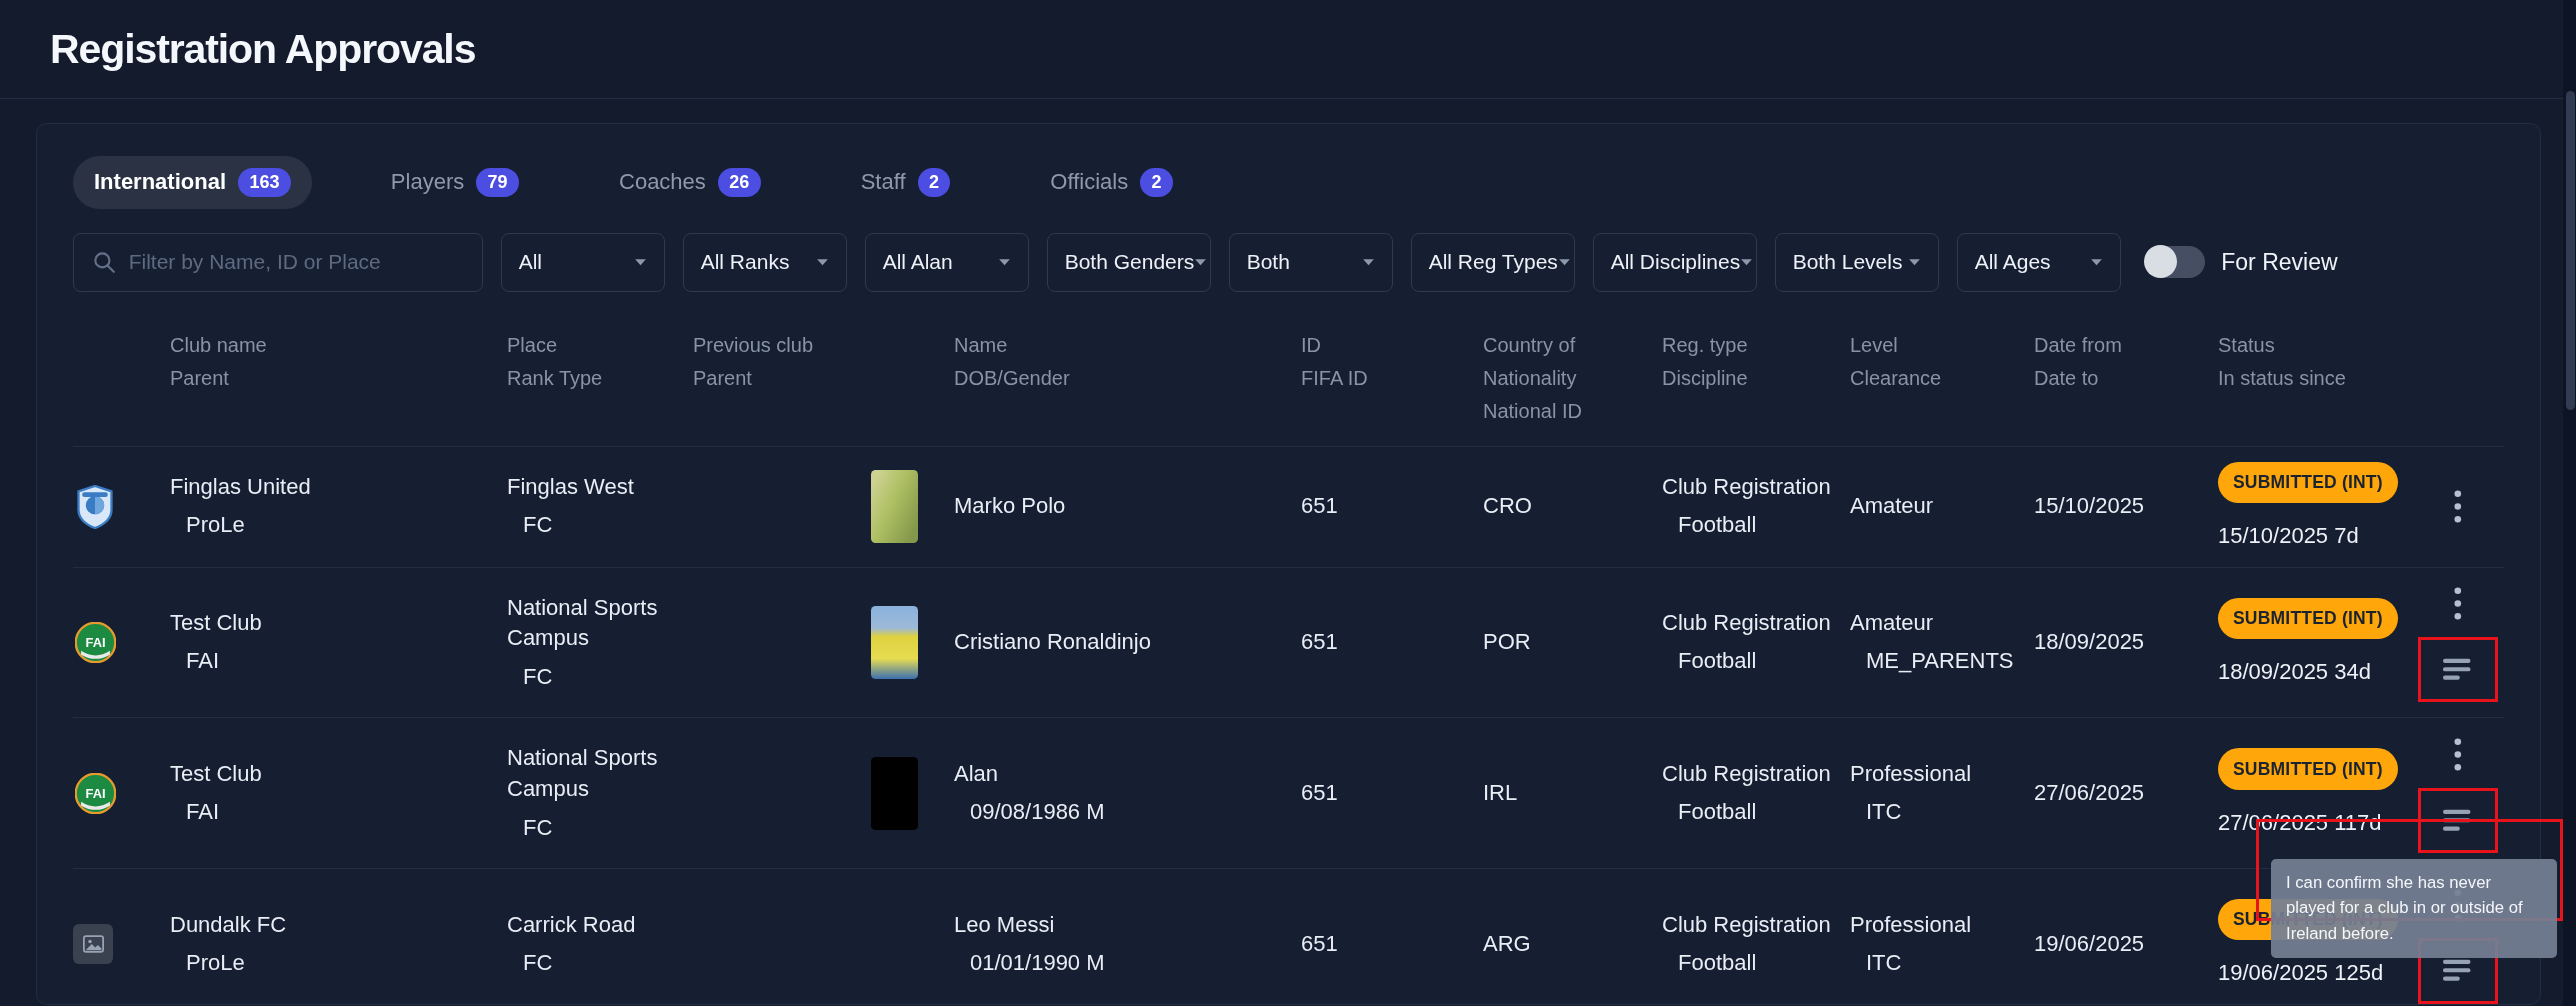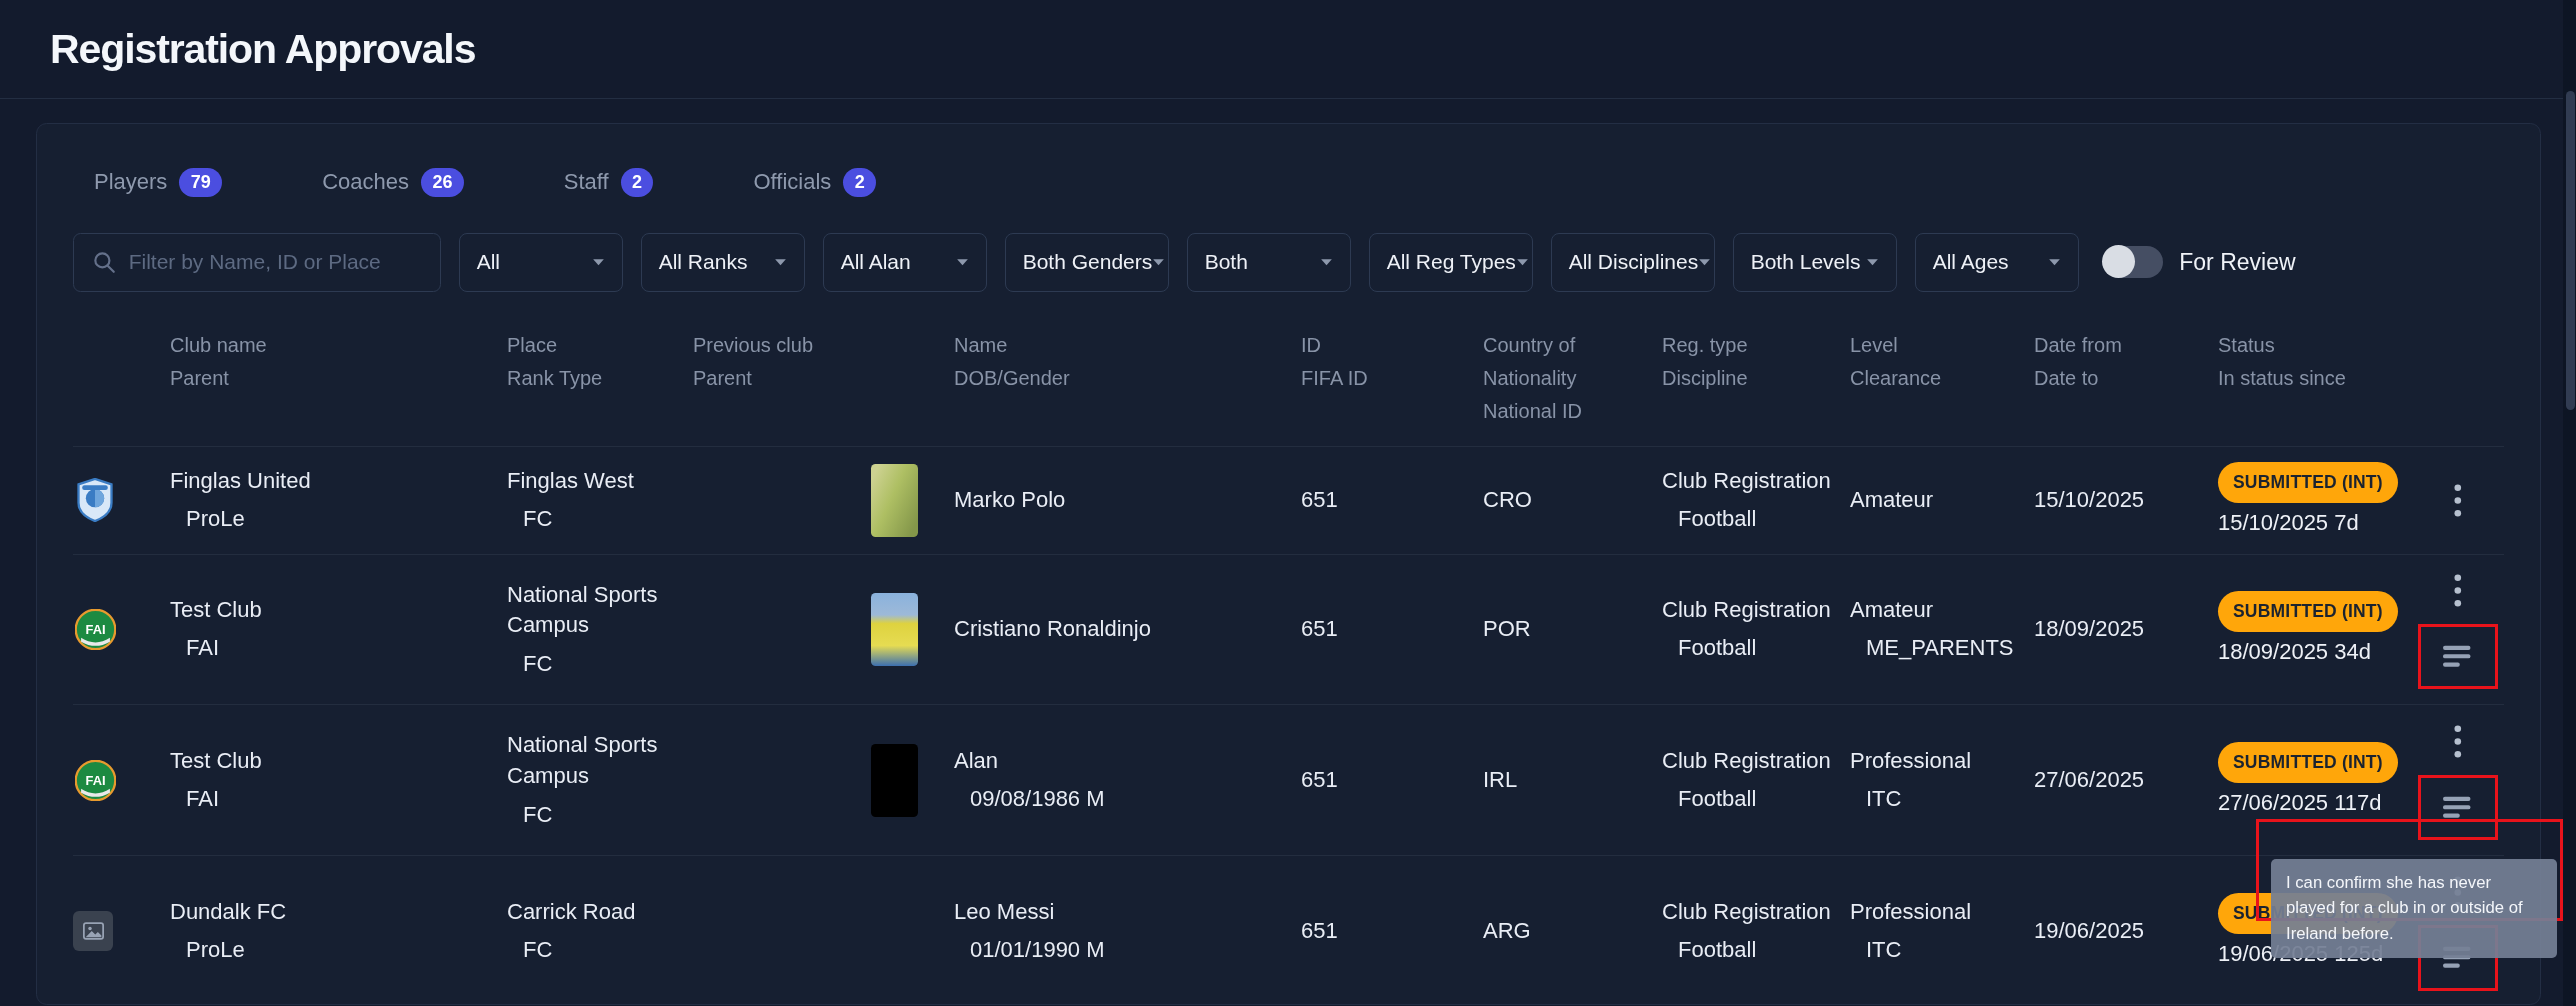--- a/index.html
+++ b/index.html
@@ -23,21 +23,21 @@
   
   .tabs { display:flex; align-items:center; gap:58px; }
   .tab { display:flex; align-items:center; gap:12px; padding:12px 21px; border-radius:759px;
          color:#8e99ad; cursor:pointer; }
   .tab.active { background:#2a3244; color:#ffffff; font-weight:700; }
   .tab .count { background:var(--accent,#4b4ee0); color:#fff; font-size:18px; font-weight:700;
                 border-radius:759px; padding:5.3px 11.4px; line-height:1; }
 
   
   .filters { display:flex; align-items:center; gap:18px; margin-top:24px; }
-  .search { width:368px; height:59px; border:0.8px solid #2d3a52; border-radius:7.6px;
+  .search { width:410px; height:59px; border:0.8px solid #2d3a52; border-radius:7.6px;
             display:flex; align-items:center; padding:0 16.7px; gap:12px; background:transparent; }
   .search input { background:transparent; border:none; outline:none; color:#dde3ee;
                   font-size:21px; width:100%; font-family:"Liberation Sans",sans-serif; }
   .search input::placeholder { color:#5d6a82; }
   .dd { width:164px; height:59px; border:0.8px solid #2d3a52; border-radius:8px;
         display:flex; align-items:center; justify-content:space-between;
         padding:0 16.7px; color:#eef1f7; font-size:21px; cursor:pointer; white-space:nowrap; }
   .dd svg { flex:none; }
   .toggle-wrap { display:flex; align-items:center; gap:16.7px; margin-left:7.6px; }
   .toggle { width:58px; height:32px; border-radius:16px; background:#454e63; position:relative; cursor:pointer; }
@@ -57,21 +57,21 @@
   .ph-box { width:40px; height:40px; background:#3a424f; border-radius:6px;
             display:flex; align-items:center; justify-content:center; }
   .photo { width:47px; height:73px; border-radius:4.6px; }
   .photo.green { background:linear-gradient(115deg,#cdd291 10%,#aebf63 45%,#84974a 90%); }
   .photo.player { background:linear-gradient(180deg,#8ab2dd 0%,#9db9d8 30%,#ded23f 42%,#e6dc52 72%,#3c6fb0 100%); }
   .photo.black { background:#000; }
 
   .badge { display:inline-block; border-radius:759px; padding:8.4px 15px; font-size:17.5px;
            font-weight:700; letter-spacing:0.2px; white-space:nowrap; }
   .badge.orange { background:var(--status-submitted,#ffa60a); color:#1b2330; }
-  .since { margin-top:5px; color:#eef1f7; }
+  .since { margin-top:18px; color:#eef1f7; }
 
   .actions { display:flex; flex-direction:column; align-items:center; justify-content:center; gap:12px; }
   .kebab { padding:4.6px 10.6px; cursor:pointer; display:flex; }
   .notes { padding:6px; cursor:pointer; display:flex; }
   .annot-small { border:3.8px solid var(--annot,#e8131b); padding:12px 16.7px; display:flex; }
 
   
   .big-annot { position:absolute; left:2256px; top:819px; width:307px; height:102px;
                border:3.8px solid var(--annot,#e8131b); z-index:40; pointer-events:none; }
   .tooltip { position:absolute; left:2271px; top:859px; width:286px; z-index:50;
@@ -84,20 +84,24 @@
 </head>
 <body style="--page-bg: #131b2d; --accent: #4b4ee0; --status-submitted: #ffa60a; --status-returned: #2f9bff; --annot: #e8131b;">
 
 <div class="topbar">
   <h1>Registration Approvals</h1>
 </div>
 
 <div class="panel">
 
   <div class="tabs">
+    <div class="tab active">
+      <span>International</span>
+      <span class="count">163</span>
+    </div>
     <div class="tab">
       <span>Players</span>
       <span class="count">79</span>
     </div>
     <div class="tab">
       <span>Coaches</span>
       <span class="count">26</span>
     </div>
     <div class="tab">
       <span>Staff</span>

